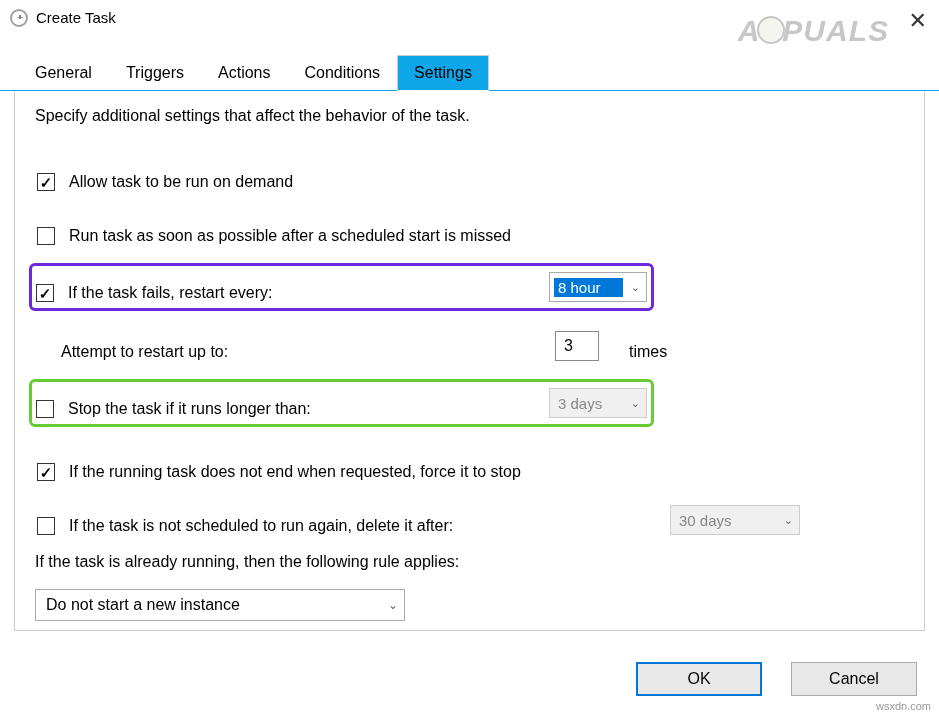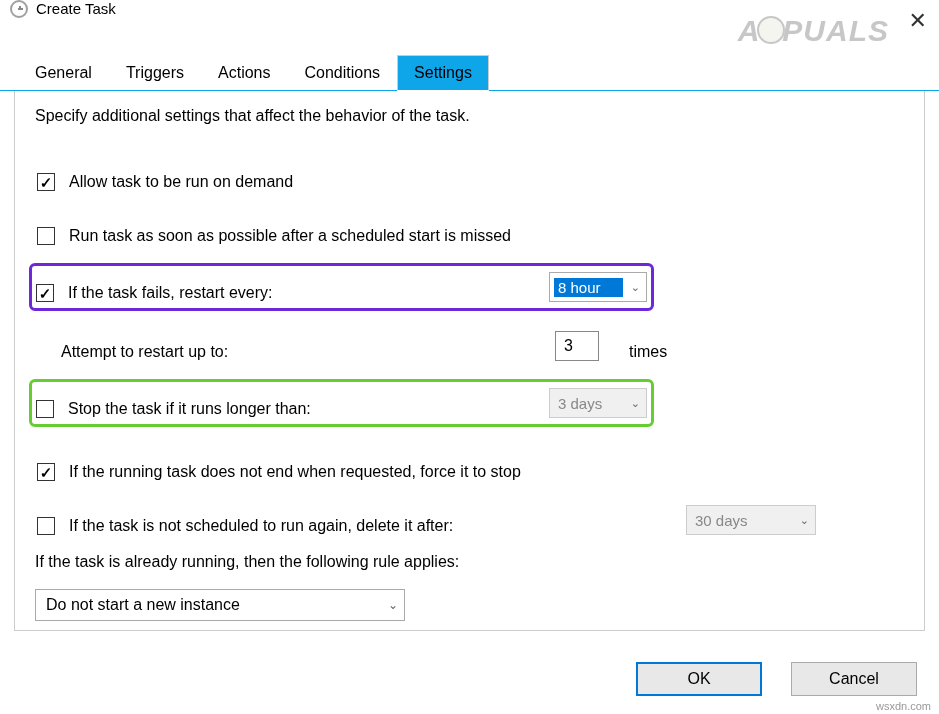--- a/index.html
+++ b/index.html
@@ -13,20 +13,21 @@
       color: #000;
       background: #fff;
       width: 939px;
       height: 714px;
       position: relative;
       overflow: hidden;
     }
     .titlebar {
       height: 36px;
       display: flex;
+      align-items: center;
       padding: 0 10px;
       position: relative;
       border-bottom: 1px solid transparent;
     }
     .titlebar-icon {
       width: 18px;
       height: 18px;
       border: 2px solid #a0a0a0;
       border-radius: 50%;
       margin-right: 8px;
@@ -178,21 +179,20 @@
       font-size: 15px;
       min-width: 98px;
       background: #fff;
       cursor: pointer;
       position: relative;
     }
     .dropdown.disabled {
       background: #f0f0f0;
       color: #888;
       border-color: #ccc;
-      margin-left: 16px;
     }
     .dropdown .dd-val {
       flex: 1;
     }
     .dropdown .dd-caret {
       font-size: 11px;
       color: #666;
       margin-left: 8px;
     }
     .dropdown.highlighted .dd-val {

